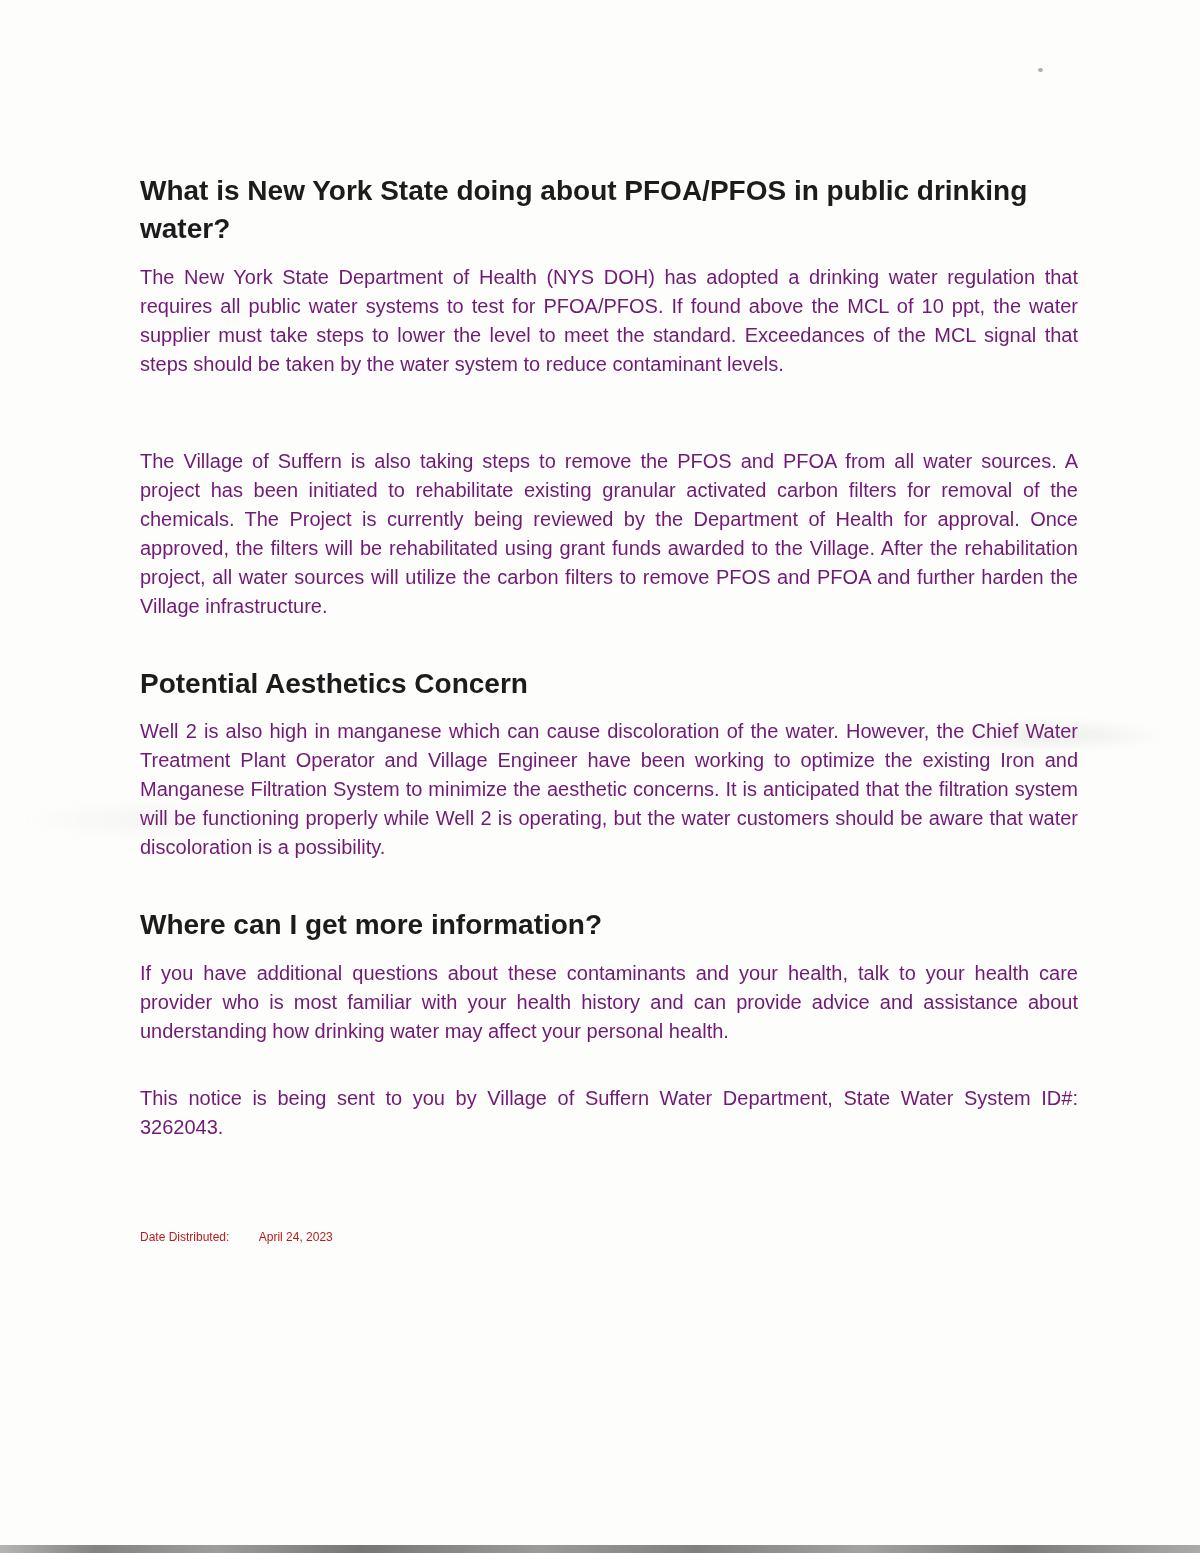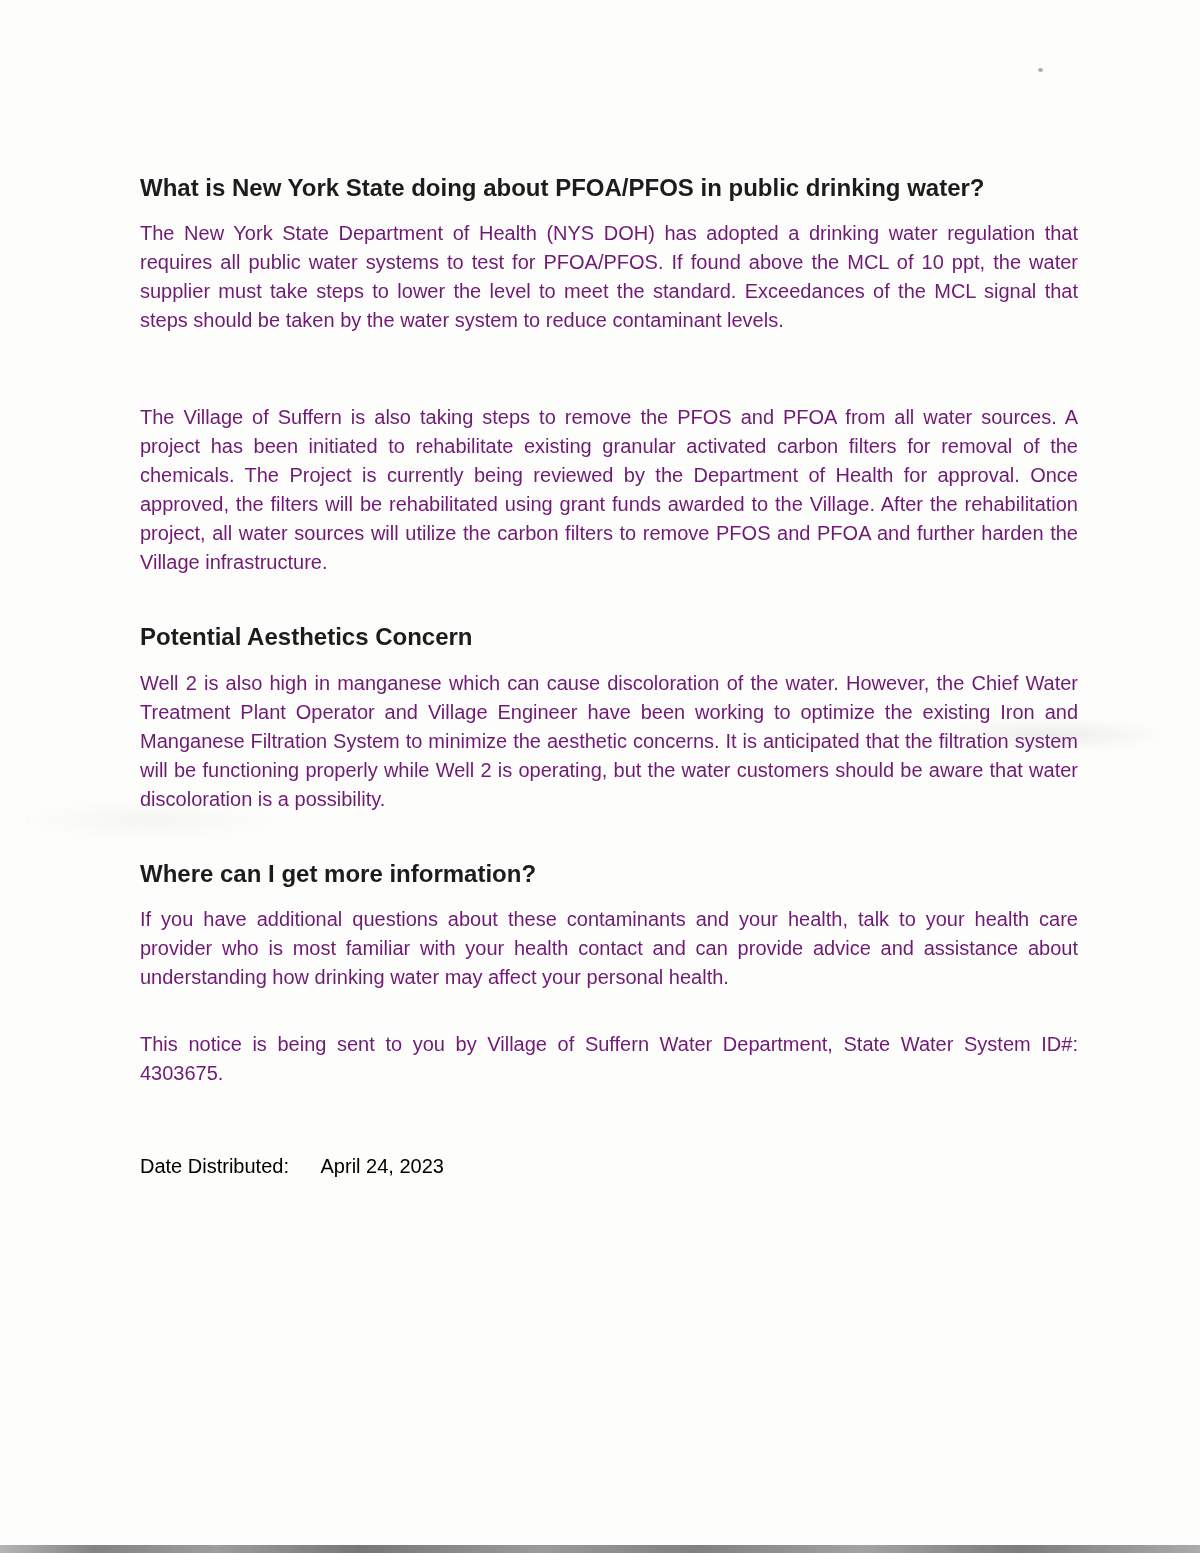--- a/index.html
+++ b/index.html
@@ -17,41 +17,41 @@
     background: #fdfdfc;
     color: #2b2b2b;
     padding: 172px 122px 0 140px;
     overflow: hidden;
   }
 
   .doc-section { margin-bottom: 44px; }
   .doc-section.wide-gap { margin-bottom: 68px; }
 
   .doc-heading {
-    font-size: 24px;
+    font-size: 28px;
     font-weight: 700;
     color: #1c1c1c;
     line-height: 1.35;
     margin-bottom: 15px;
   }
 
   .doc-paragraph {
     font-size: 20px;
     line-height: 29px;
     text-align: justify;
     color: #701a75;
     margin-bottom: 38px;
   }
   .doc-paragraph:last-child { margin-bottom: 0; }
 
   .date-line {
-    margin-top: 64px;
-    font-size: 20px;
+    margin-top: 81px;
+    font-size: 12px;
     line-height: 29px;
-    color: #000000;
+    color: #b91c1c;
   }
   .date-line .date-value { margin-left: 26px; }
 
   
   .scan-dot {
     position: absolute;
     top: 68px;
     left: 1038px;
     width: 5px;
     height: 4px;
@@ -104,22 +104,22 @@
     <p class="doc-paragraph">The Village of Suffern is also taking steps to remove the PFOS and PFOA from all water sources. A project has been initiated to rehabilitate existing granular activated carbon filters for removal of the chemicals.  The Project is currently being reviewed by the Department of Health for approval.  Once approved, the filters will be rehabilitated using grant funds awarded to the Village.  After the rehabilitation project, all water sources will utilize the carbon filters to remove PFOS and PFOA and further harden the Village infrastructure.</p>
   </section>
 
   <section class="doc-section">
     <h2 class="doc-heading">Potential Aesthetics Concern</h2>
     <p class="doc-paragraph">Well 2 is also high in manganese which can cause discoloration of the water.  However, the Chief Water Treatment Plant Operator and Village Engineer have been working to optimize the existing Iron and Manganese Filtration System to minimize the aesthetic concerns.  It is anticipated that the filtration system will be functioning properly while Well 2 is operating, but the water customers should be aware that water discoloration is a possibility.</p>
   </section>
 
   <section class="doc-section">
     <h2 class="doc-heading">Where can I get more information?</h2>
-    <p class="doc-paragraph">If you have additional questions about these contaminants and your health, talk to your health care provider who is most familiar with your health contact and can provide advice and assistance about understanding how drinking water may affect your personal health.</p>
-    <p class="doc-paragraph">This notice is being sent to you by Village of Suffern Water Department, State Water System ID#: 4303675.</p>
+    <p class="doc-paragraph">If you have additional questions about these contaminants and your health, talk to your health care provider who is most familiar with your health history and can provide advice and assistance about understanding how drinking water may affect your personal health.</p>
+    <p class="doc-paragraph">This notice is being sent to you by Village of Suffern Water Department, State Water System ID#: 3262043.</p>
   </section>
 
   <div class="date-line">
     <span class="date-label">Date Distributed:</span>
     <span class="date-value">April 24, 2023</span>
   </div>
 
   <div class="scan-dot"></div>
   <div class="scan-smudge-right"></div>
   <div class="scan-smudge-left"></div>

